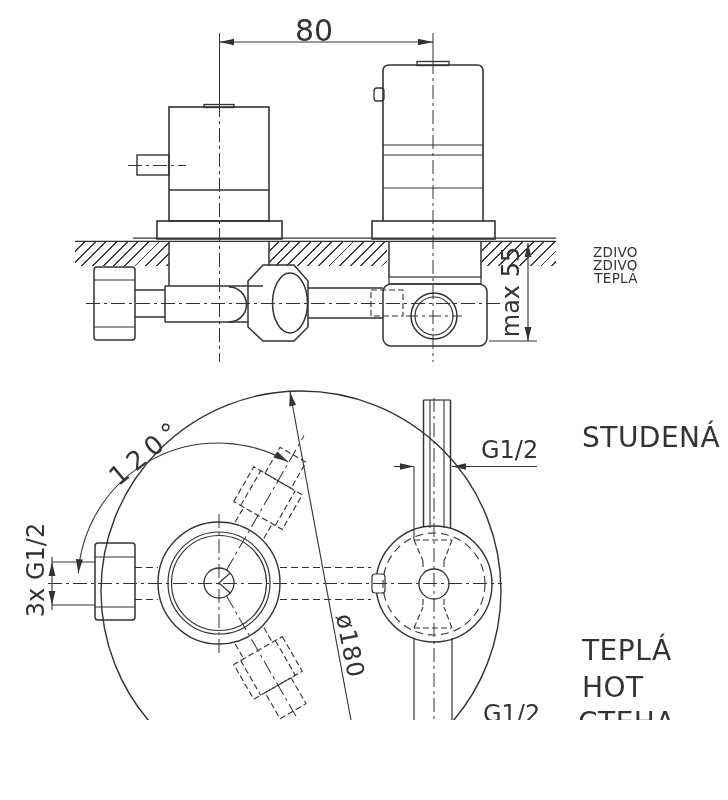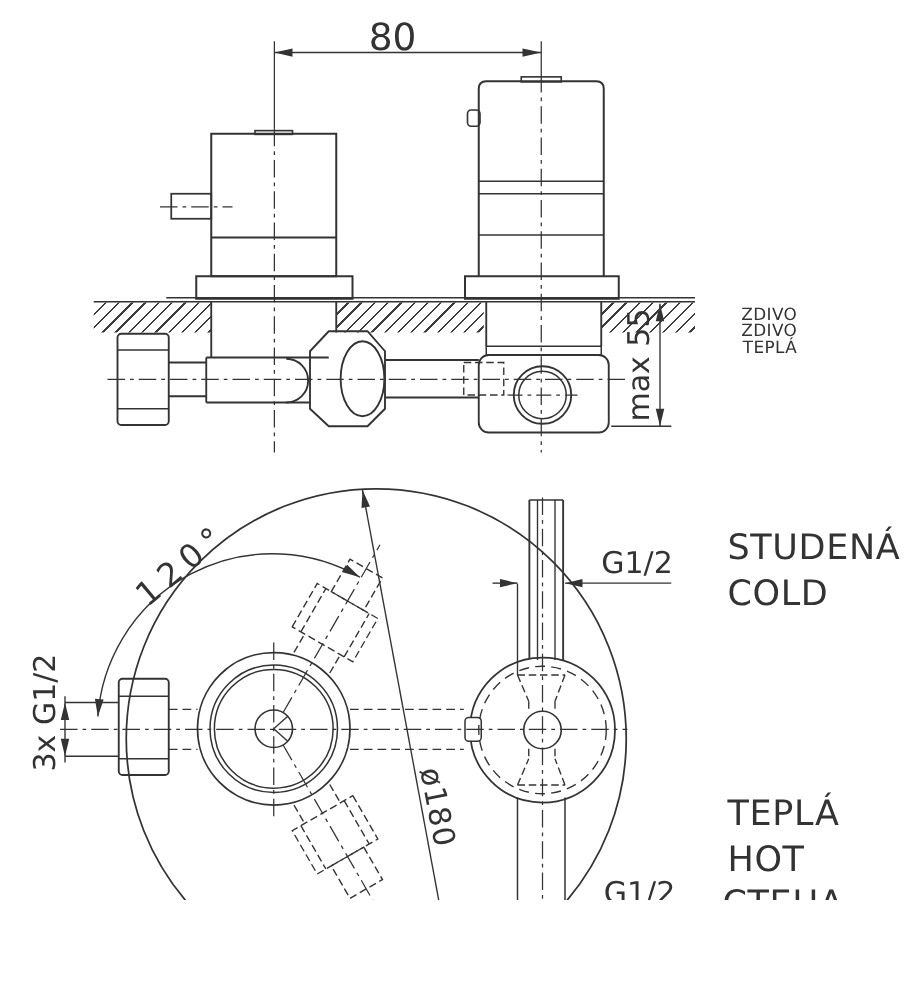--- a/index.html
+++ b/index.html
@@ -220,19 +220,18 @@
 
 <div class="lbl" style="left:96px;top:437px;width:100px;text-align:center;font-size:26px;letter-spacing:6px;transform:rotate(-40deg);">120°</div>
 
 <div class="lbl" style="left:300px;top:632px;width:100px;text-align:center;font-size:24px;letter-spacing:1px;transform:rotate(79deg);">ø180</div>
 
 <div class="lbl dim" style="left:481px;top:436px;">G1/2</div>
 
 <div class="lbl dim" style="left:483px;top:700px;">G1/2</div>
 
 <div class="lbl big" style="left:541px;top:421px;">STUDENÁ</div>
-<div class="lbl big" style="left:541px;top:458px;">COLD</div>
 
 <div class="lbl big" style="left:541px;top:634px;">TEPLÁ</div>
 <div class="lbl big" style="left:541px;top:671px;">HOT</div>
 <div class="lbl big" style="left:537px;top:706px;">СТЕНА</div>
 
 </div>
 
 </body></html>

